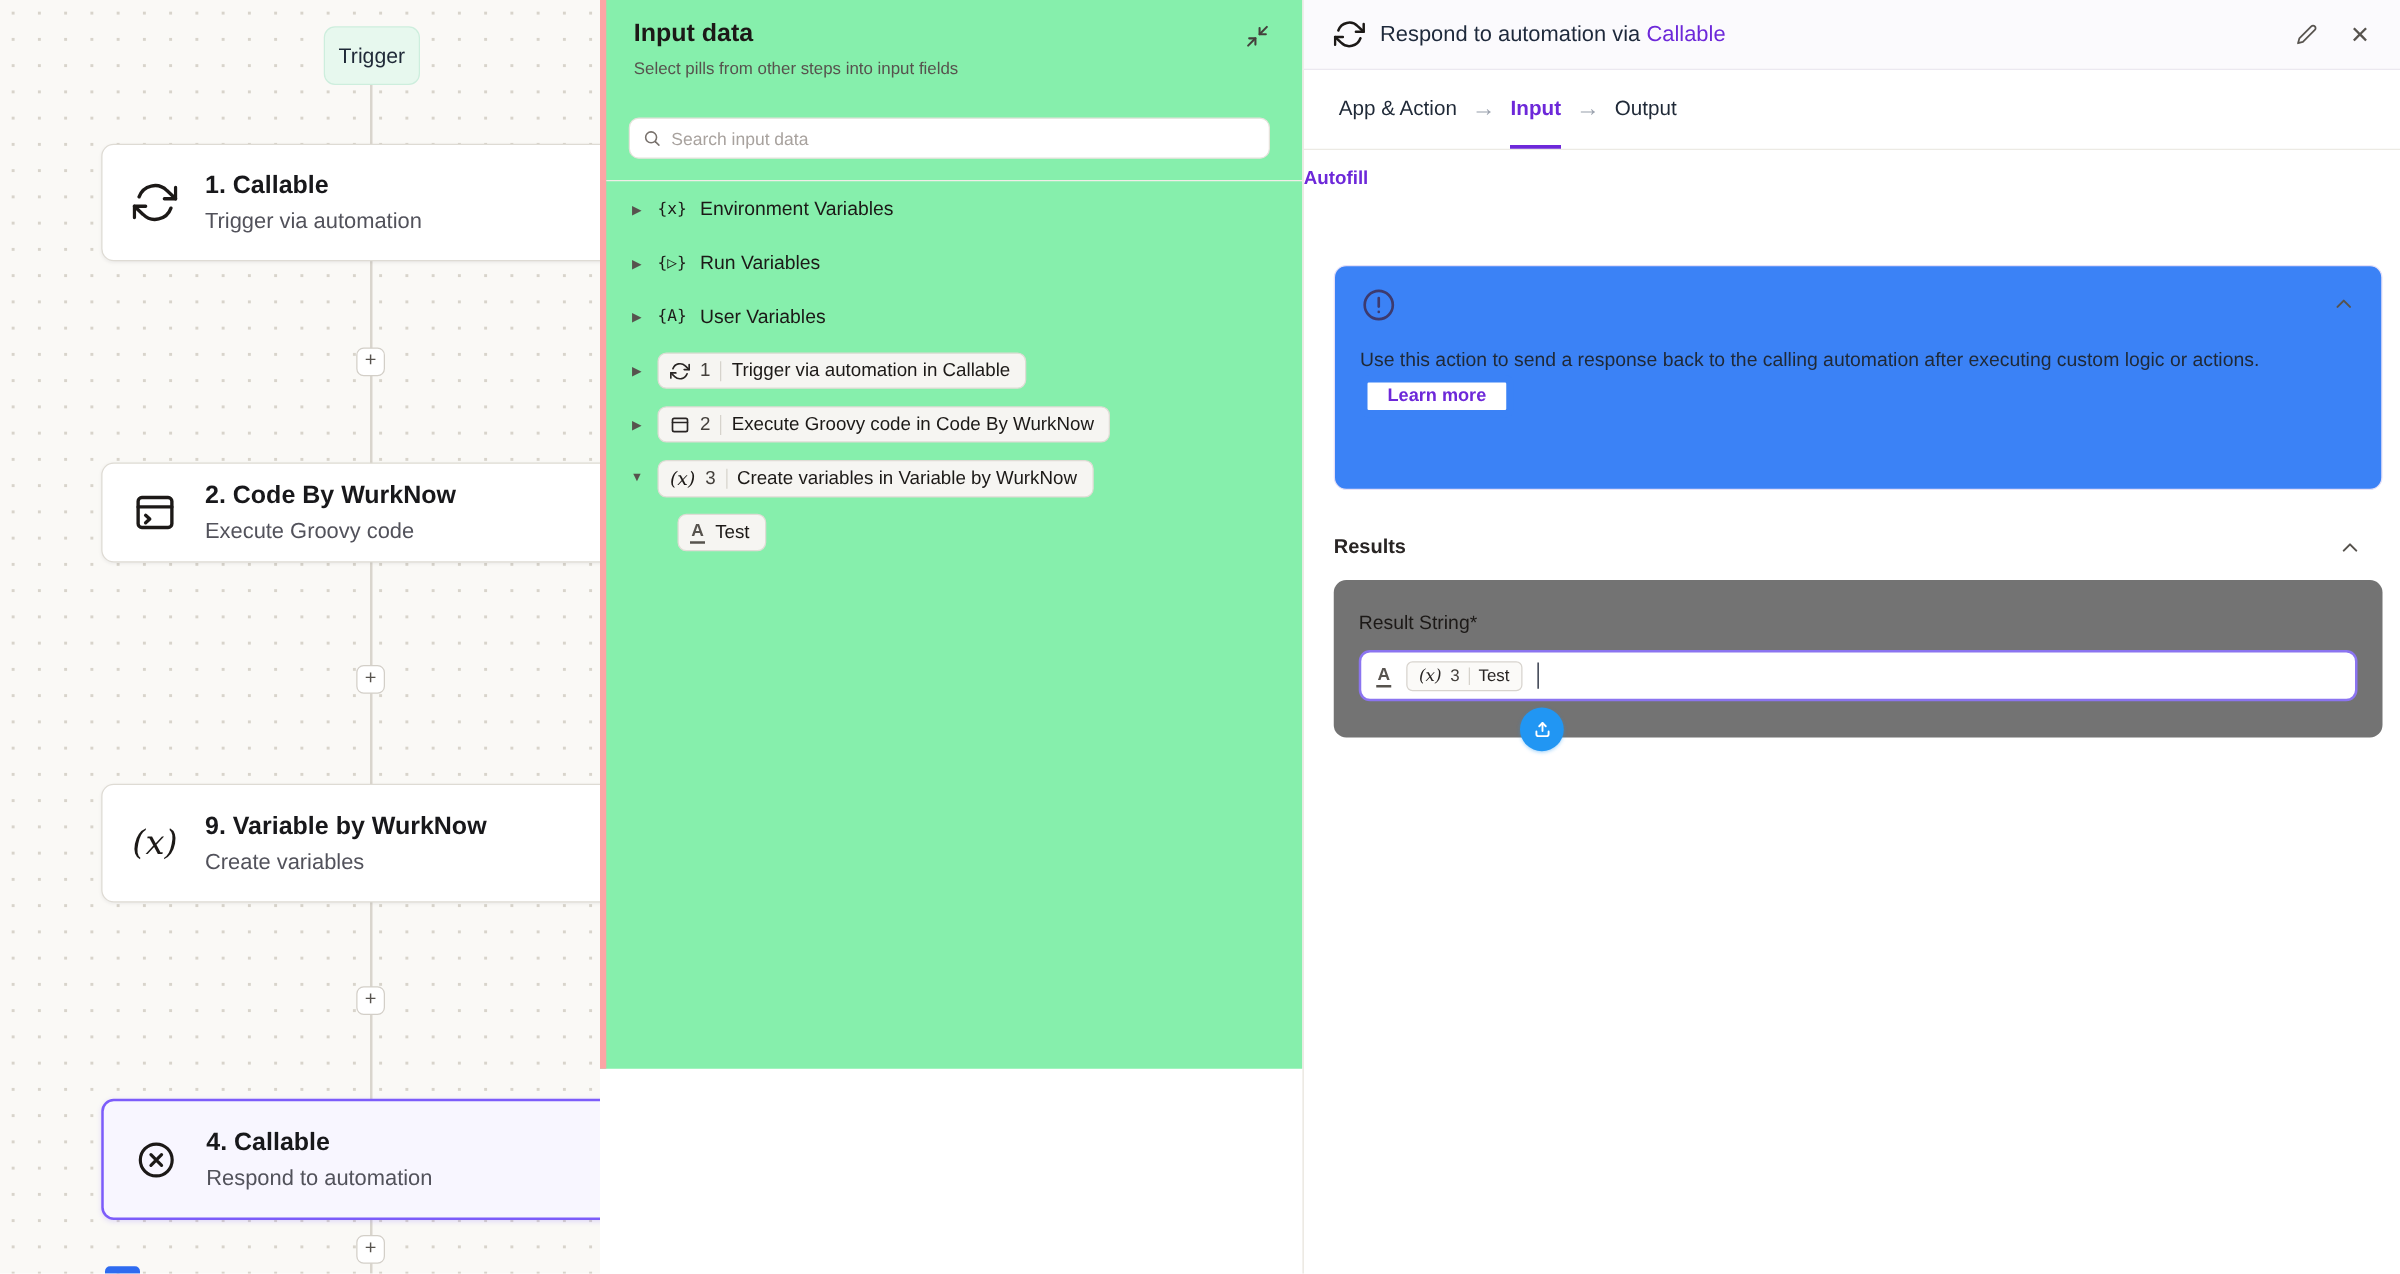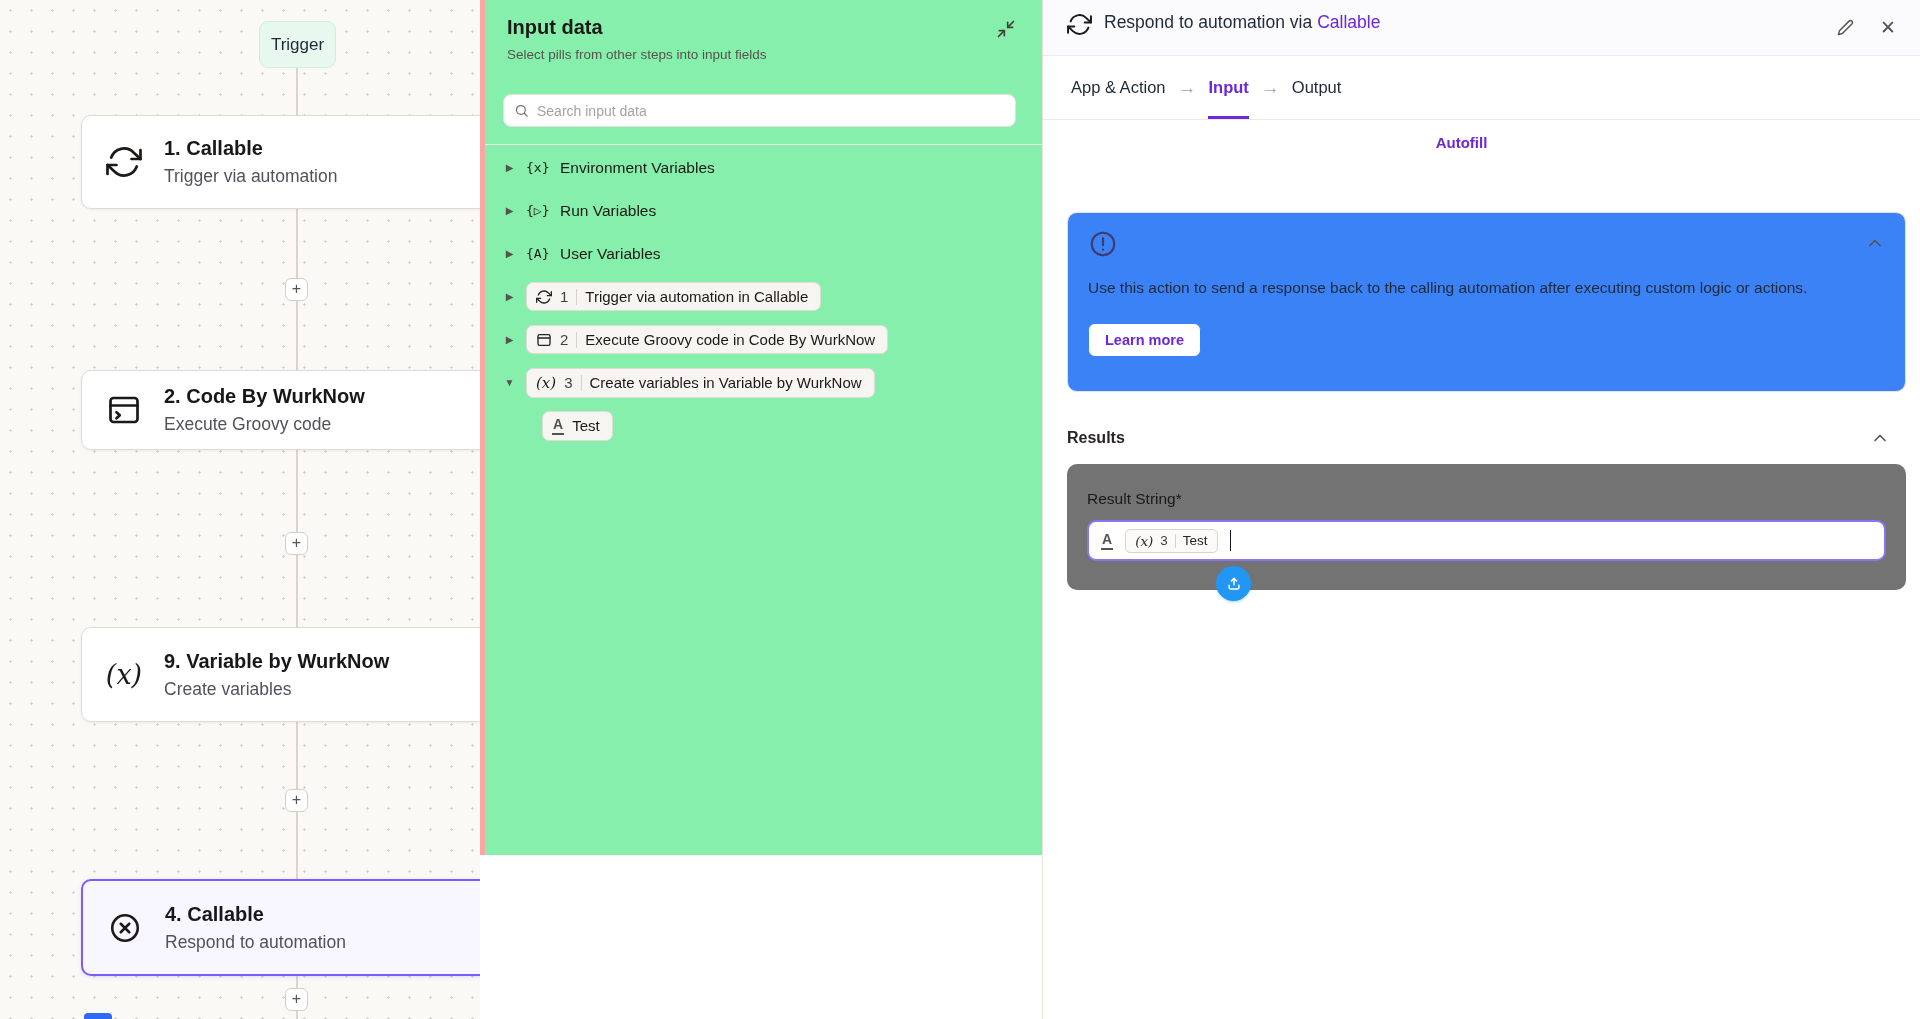--- a/index.html
+++ b/index.html
@@ -60,41 +60,41 @@
   .pill .p-div { width:1px; height:16px; background:#d6d3cc; }
   .pill .p-x { font-style:italic; font-family:"DejaVu Serif", serif; font-size:15px; }
   .tree-row.child { padding-left:57px; }
   .fmt-a { font-size:14px; font-weight:bold; color:#57534e; border-bottom:2px solid #57534e;
     line-height:15px; padding:0 1px 1px 1px; }
 
   
   .config-panel { position:absolute; left:1042px; top:0; width:878px; height:1019px;
     background:#fff; border-left:1px solid #e7e3dc; }
   .cp-header { height:56px; background:#fbfafd; border-bottom:1px solid #ebe8f0;
-    display:flex; padding:12px 24px; }
+    display:flex; align-items:center; padding:12px 24px; }
   .cp-header-icon { color:#1c1917; margin-right:12px; display:flex; }
   .cp-title { font-size:17.5px; color:#1e293b; }
   .cp-title-link { color:#6d28d9; margin-left:5px; cursor:pointer; }
   .cp-actions { margin-left:auto; display:flex; align-items:center; gap:26px; color:#57534e; }
   .cp-close { font-size:19px; cursor:pointer; }
   .cp-edit { cursor:pointer; display:flex; }
   .tabs { height:64px; display:flex; align-items:stretch; gap:12px; padding:0 28px;
     border-bottom:1px solid #eceae4; }
   .tab { display:flex; align-items:center; font-size:16.5px; color:#1f2937; cursor:pointer; }
   .tab.active { color:#6d28d9; font-weight:bold; box-shadow:inset 0 -3px 0 #6d28d9; }
   .tab-arrow { display:flex; align-items:center; color:#9ca3af; font-size:19px; }
-  .autofill-row { height:44px; display:flex; align-items:center; justify-content:center; padding-right:40px; }
+  .autofill-row { height:44px; display:flex; align-items:center; justify-content:flex-start; padding-right:40px; }
   .autofill { color:#6d28d9; font-weight:bold; font-size:15px; cursor:pointer; }
   .info-box { margin:48px 14px 0 24px; height:180px; border-radius:10px;
     background:#3b82f6; border:1px solid #e5e0f8; position:relative; padding:16px 20px; }
   .info-icon { color:#3d3a6e; display:inline-flex; }
   .info-chevron { position:absolute; right:20px; top:20px; color:#57534e; cursor:pointer; }
   .info-text { margin-top:14px; font-size:15.5px; color:#1f2937; line-height:1.45; max-width:730px; }
-  .learn-more { margin-top:24px; height:34px; padding:0 16px; background:#fff;
-    border:1px solid #3b82f6; border-radius:7px; color:#6d28d9; font-size:14.5px; font-weight:bold;
+  .learn-more { margin-top:0; height:34px; padding:0 16px; background:#fff;
+    border:6px solid #3b82f6; border-radius:7px; color:#6d28d9; font-size:14.5px; font-weight:bold;
     font-family:"Liberation Sans", sans-serif; cursor:pointer; }
   .results-header { margin-top:35px; display:flex; align-items:center; justify-content:space-between;
     padding:0 30px 0 24px; font-size:16px; font-weight:bold; color:#292524; height:22px; }
   .res-chevron { color:#57534e; cursor:pointer; display:flex; }
   .results-card { margin:15px 14px 0 24px; background:#737373; border-radius:10px;
     padding:25px 20px 0 20px; height:126px; position:relative; }
   .field-label { font-size:15.5px; color:#1c1917; line-height:19px; }
   .pill-input { margin-top:12px; height:41px; background:#fff; border:2px solid #8b74f0;
     border-radius:9px; display:flex; align-items:center; gap:12px; padding:0 12px; cursor:text; }
   .input-pill { display:inline-flex; align-items:center; gap:7px; border:1px solid #d8d4ce;

